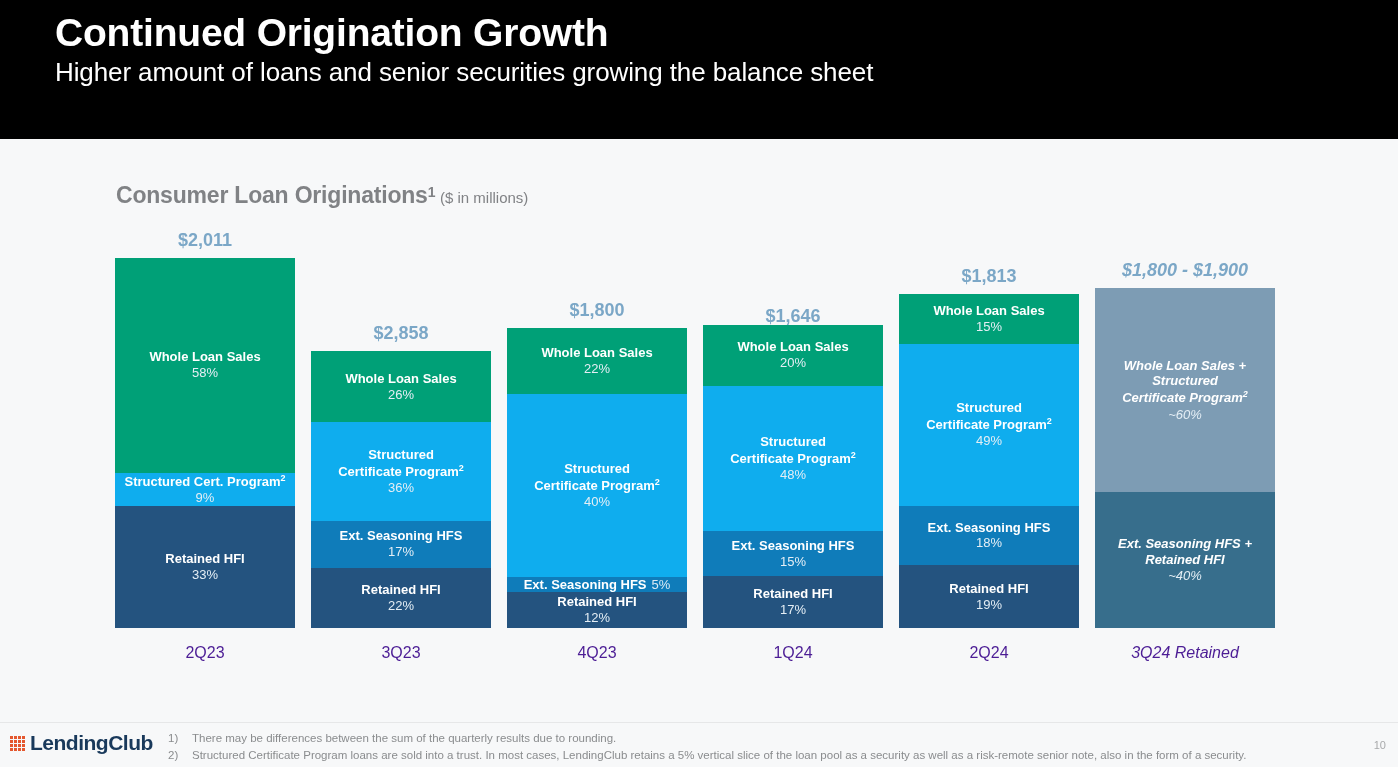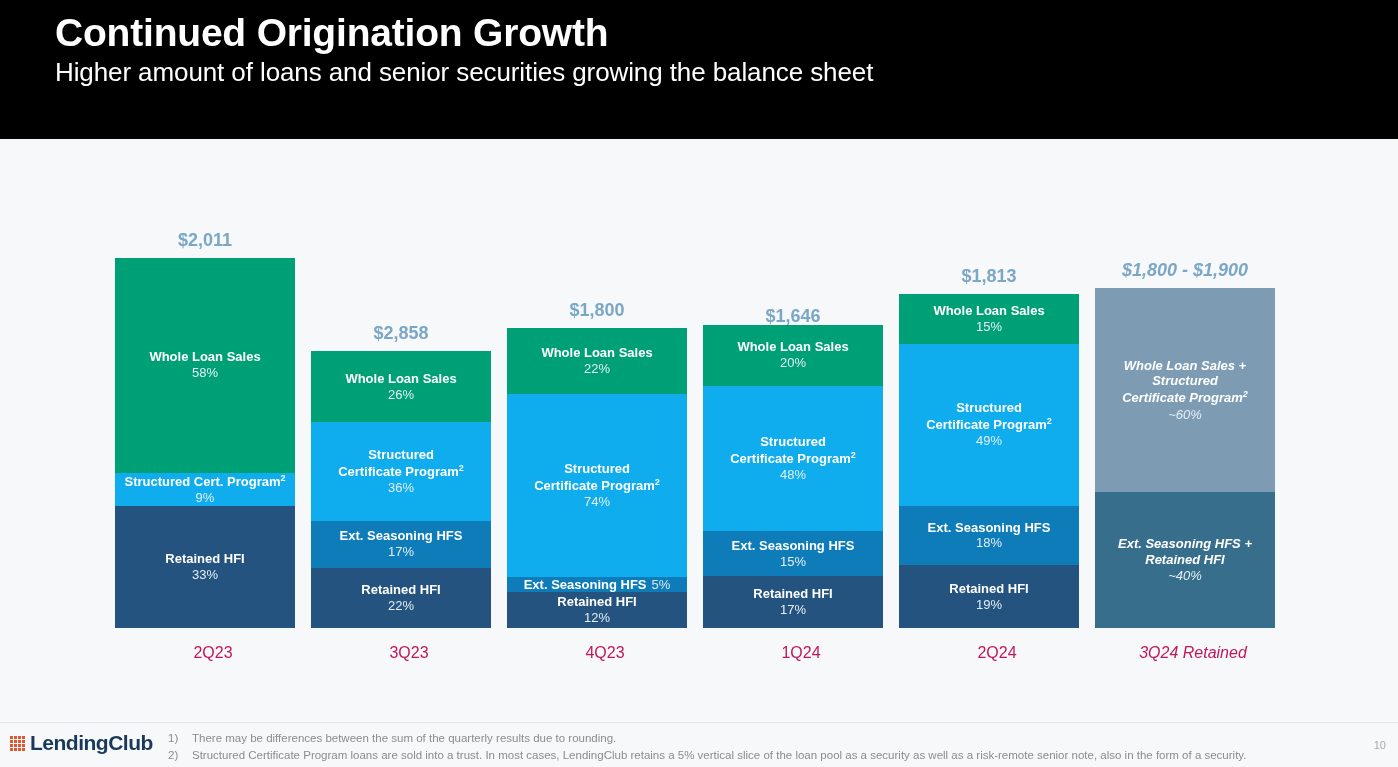--- a/index.html
+++ b/index.html
@@ -59,22 +59,22 @@
     color: #ffffff; overflow: hidden;
     text-align: center; line-height: 1.22;
   }
   .seg-label { font-size: 13px; font-weight: bold; }
   .seg-pct   { font-size: 13px; font-weight: normal; color: #e4eef5; }
   .seg.inline { flex-direction: row; gap: 5px; align-items: center; justify-content: center; }
   .seg.inline .seg-pct { color: #dbeaf4; }
   .seg sup { font-size: 9px; vertical-align: super; }
 
   .col-axis {
-    position: absolute; left: 8px; width: 100%;
-    text-align: center; font-size: 16px; color: #be185d;
+    position: absolute; left: 0; width: 100%;
+    text-align: center; font-size: 16px; color: #4c1d95;
     white-space: nowrap;
   }
 
   
   .footer-rule {
     position: absolute; left: 0; top: 722px; width: 1398px; height: 1px; background: #e6e7e8;
   }
   .logo { position: absolute; left: 10px; top: 731px; display: flex; align-items: center; gap: 5px; }
   .logo-mark {
     width: 15px; height: 15px;
@@ -96,20 +96,24 @@
 </head>
 <body>
 
 <div class="slide">
 
   <div class="header">
     <div class="header-title">Continued Origination Growth</div>
     <div class="header-subtitle">Higher amount of loans and senior securities growing the balance sheet</div>
   </div>
 
+  <div class="chart-heading">
+    <span class="ch-main">Consumer Loan Originations</span><span class="ch-sup">1</span>
+    <span class="ch-units">($ in millions)</span>
+  </div>
 
   <div class="plot" id="plot">
       <div class="col" style="left: 115px; top: 0px; width: 180px; height: 767px;">
         <div class="col-total" style="top: 230px;">$2,011</div>
         <div class="bar" style="top: 258px; height: 370px;">
           <div class="seg" style="background: rgb(0, 160, 119); height: 58%;">
             <div class="seg-label">Whole Loan Sales</div>
             <div class="seg-pct">58%</div>
           </div>
           <div class="seg" style="background: rgb(15, 173, 238); height: 9%;">
@@ -147,21 +151,21 @@
       </div>
       <div class="col" style="left: 507px; top: 0px; width: 180px; height: 767px;">
         <div class="col-total" style="top: 300px;">$1,800</div>
         <div class="bar" style="top: 328px; height: 300px;">
           <div class="seg" style="background: rgb(0, 160, 119); height: 22%;">
             <div class="seg-label">Whole Loan Sales</div>
             <div class="seg-pct">22%</div>
           </div>
           <div class="seg" style="background: rgb(15, 173, 238); height: 61%;">
             <div class="seg-label">Structured<br>Certificate Program<sup>2</sup></div>
-            <div class="seg-pct">74%</div>
+            <div class="seg-pct">40%</div>
           </div>
           <div class="seg inline" style="background: rgb(15, 124, 186); height: 5%;">
             <div class="seg-label">Ext. Seasoning HFS</div>
             <div class="seg-pct">5%</div>
           </div>
           <div class="seg" style="background: rgb(36, 83, 127); height: 12%;">
             <div class="seg-label">Retained HFI</div>
             <div class="seg-pct">12%</div>
           </div>
         </div>

